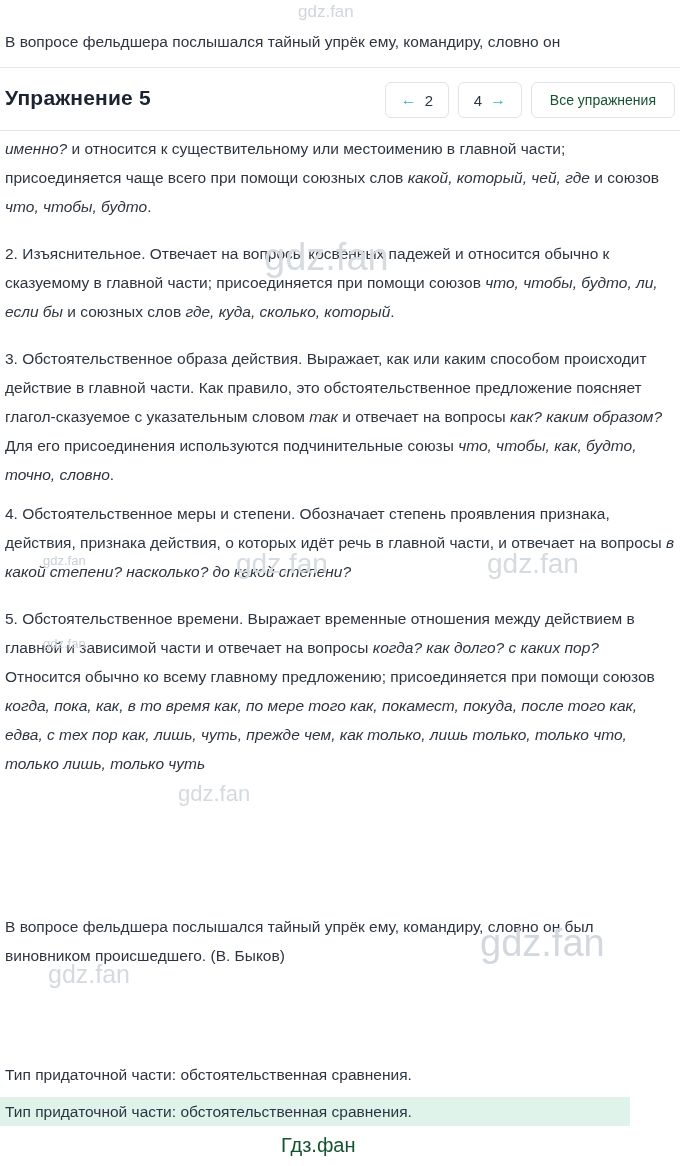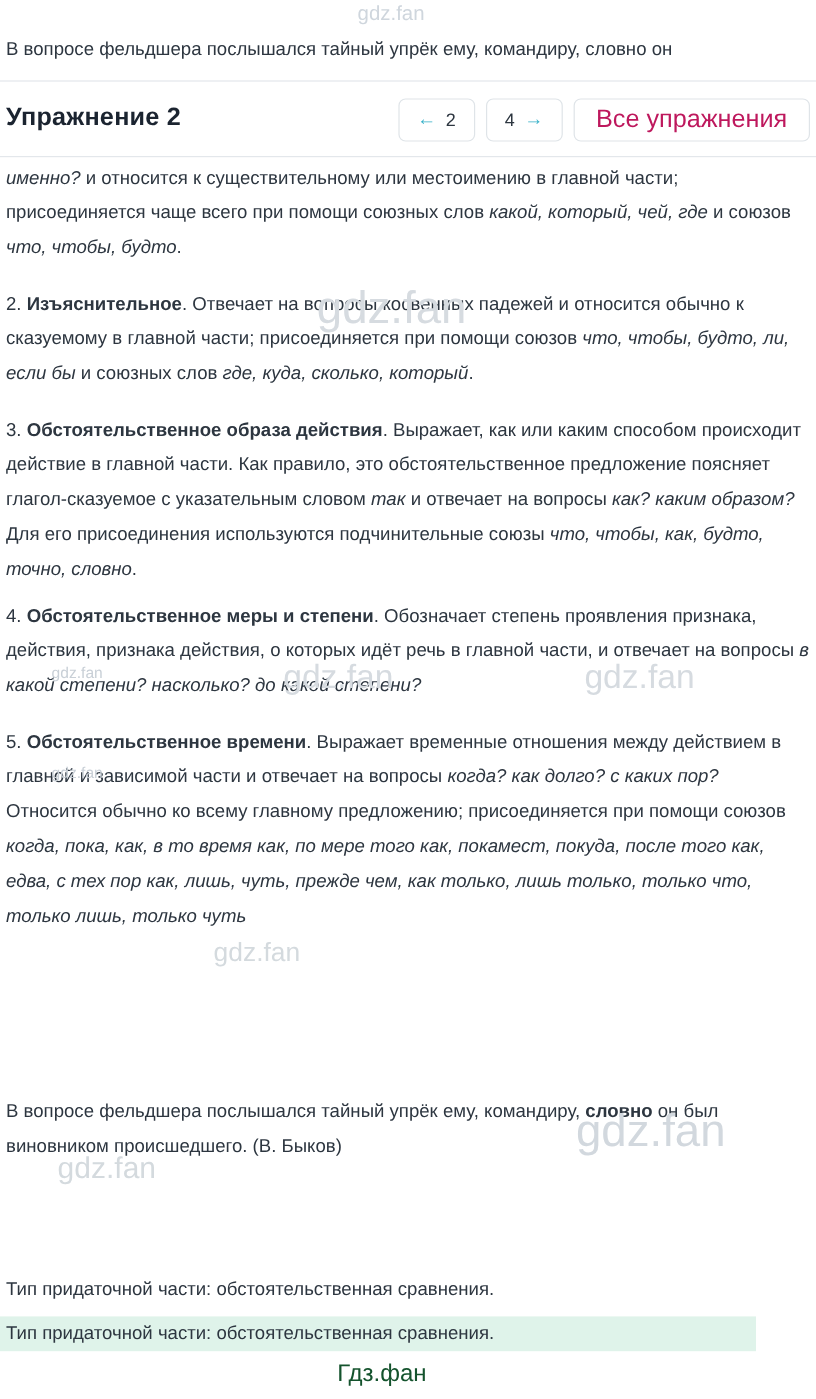--- a/index.html
+++ b/index.html
@@ -113,43 +113,43 @@
     font-size: 15px;
   }
   .all-btn {
     height: 36px;
     border: 1px solid #dfe4e8;
     border-radius: 6px;
     background: #ffffff;
     display: flex;
     align-items: center;
     justify-content: center;
-    font-size: 21px;
-    color: #be185d;
+    font-size: 14px;
+    color: #14532d;
     cursor: pointer;
     box-sizing: border-box;
     padding: 0 18px;
   }
 
   .content {
     position: absolute;
     left: 5px;
     top: 134px;
     width: 672px;
   }
   .para {
     font-size: 15.5px;
     line-height: 29px;
     color: #2d3640;
     margin: 0 0 0 0;
   }
   .para.gap { margin-top: 18px; }
   .para.gap-sm { margin-top: 10px; }
   i { font-style: italic; }
-  b { font-weight: bold; }
+  b { font-weight: normal; }
 
   .answer-block {
     position: absolute;
     left: 5px;
     top: 912px;
     width: 672px;
   }
   .answer-line {
     font-size: 15.5px;
     line-height: 29px;
@@ -185,21 +185,21 @@
 <body>
 
 <div class="page">
 
   <div class="wm wm-top">gdz.fan</div>
 
   <div class="top-sentence">В вопросе фельдшера послышался тайный упрёк ему, командиру, словно он</div>
 
   <div class="divider divider-1"></div>
 
-  <div class="ex-title">Упражнение 2</div>
+  <div class="ex-title">Упражнение 5</div>
 
   <div class="nav-group">
     <div class="nav-btn">
       <span class="arrow">←</span>
       <span class="num">2</span>
     </div>
     <div class="nav-btn">
       <span class="num">4</span>
       <span class="arrow">→</span>
     </div>

